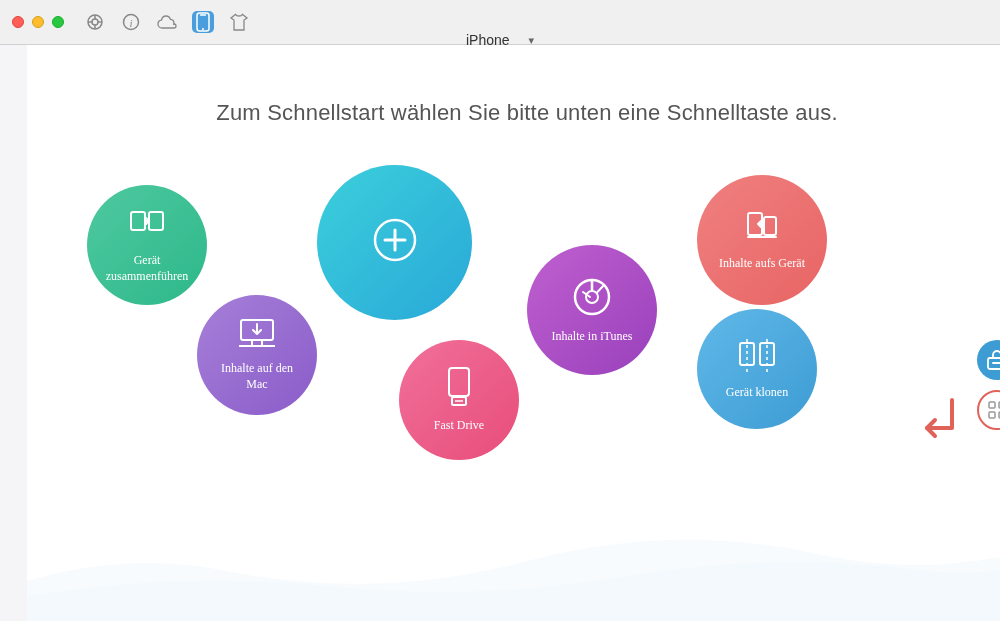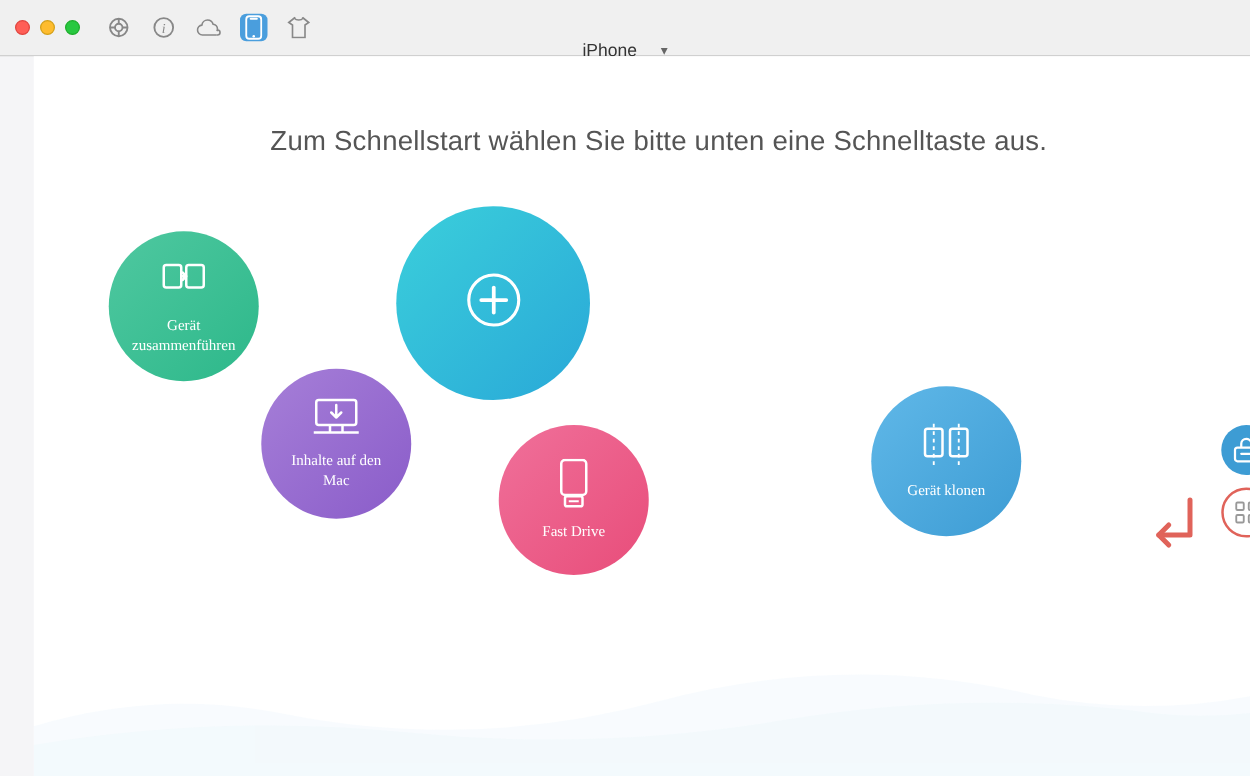--- a/index.html
+++ b/index.html
@@ -158,21 +158,21 @@
       height: 155px;
       background: linear-gradient(135deg, #3bcfdb, #29a8d8);
       left: 250px;
       top: 0px;
     }
 
     .c-mac {
       width: 120px;
       height: 120px;
       background: linear-gradient(135deg, #a67fd8, #8a5cc9);
-      left: 142px;
+      left: 130px;
       top: 130px;
     }
 
     .c-itunes {
       width: 130px;
       height: 130px;
       background: linear-gradient(135deg, #c060d0, #9940bb);
       left: 460px;
       top: 80px;
     }
@@ -332,32 +332,55 @@
           <rect x="3" y="2" width="32" height="20" rx="2" stroke="white" stroke-width="2" fill="none"></rect>
           <line x1="1" y1="28" x2="37" y2="28" stroke="white" stroke-width="2"></line>
           <line x1="14" y1="22" x2="14" y2="28" stroke="white" stroke-width="2"></line>
           <line x1="24" y1="22" x2="24" y2="28" stroke="white" stroke-width="2"></line>
           <path d="M19 6V16M19 16L15 12M19 16L23 12" stroke="white" stroke-width="2" stroke-linecap="round"></path>
         </svg>
       </div>
       <div class="circle-label">Inhalte auf den Mac</div>
     </div>
 
+    <div class="circle-btn c-itunes">
+      <div class="circle-icon">
+        <svg width="42" height="42" viewBox="0 0 42 42" fill="none">
+          <circle cx="21" cy="21" r="17" stroke="white" stroke-width="2.5" fill="none"></circle>
+          <circle cx="21" cy="21" r="6" stroke="white" stroke-width="2" fill="none"></circle>
+          <path d="M21 4V14" stroke="white" stroke-width="2.5" stroke-linecap="round"></path>
+          <path d="M33 9L26.5 16" stroke="white" stroke-width="2" stroke-linecap="round"></path>
+          <path d="M-2 3L5 8" stroke="white" stroke-width="2" stroke-linecap="round" transform="translate(14 13)"></path>
+        </svg>
+      </div>
+      <div class="circle-label">Inhalte in iTunes</div>
+    </div>
 
     <div class="circle-btn c-fastdrive">
       <div class="circle-icon">
         <svg width="36" height="40" viewBox="0 0 36 40" fill="none">
           <rect x="8" y="1" width="20" height="28" rx="3" stroke="white" stroke-width="2" fill="none"></rect>
           <rect x="11" y="30" width="14" height="8" rx="1.5" stroke="white" stroke-width="2" fill="none"></rect>
           <line x1="14" y1="34" x2="22" y2="34" stroke="white" stroke-width="1.5"></line>
         </svg>
       </div>
       <div class="circle-label">Fast Drive</div>
     </div>
 
+    <div class="circle-btn c-device">
+      <div class="circle-icon">
+        <svg width="36" height="36" viewBox="0 0 36 36" fill="none">
+          <rect x="4" y="4" width="14" height="22" rx="2" stroke="white" stroke-width="2" fill="none"></rect>
+          <rect x="20" y="8" width="12" height="18" rx="2" stroke="white" stroke-width="2" fill="none"></rect>
+          <path d="M4 28L32 28" stroke="white" stroke-width="2" stroke-linecap="round"></path>
+          <path d="M14 15H20M14 15L17 12M14 15L17 18" stroke="white" stroke-width="2" stroke-linecap="round"></path>
+        </svg>
+      </div>
+      <div class="circle-label">Inhalte aufs Gerät</div>
+    </div>
 
     <div class="circle-btn c-clone">
       <div class="circle-icon">
         <svg width="38" height="36" viewBox="0 0 38 36" fill="none">
           <rect x="2" y="5" width="14" height="22" rx="2" stroke="white" stroke-width="2" fill="none"></rect>
           <rect x="22" y="5" width="14" height="22" rx="2" stroke="white" stroke-width="2" fill="none"></rect>
           <line x1="9" y1="1" x2="9" y2="35" stroke="white" stroke-width="1.5" stroke-dasharray="3 3"></line>
           <line x1="29" y1="1" x2="29" y2="35" stroke="white" stroke-width="1.5" stroke-dasharray="3 3"></line>
         </svg>
       </div>

